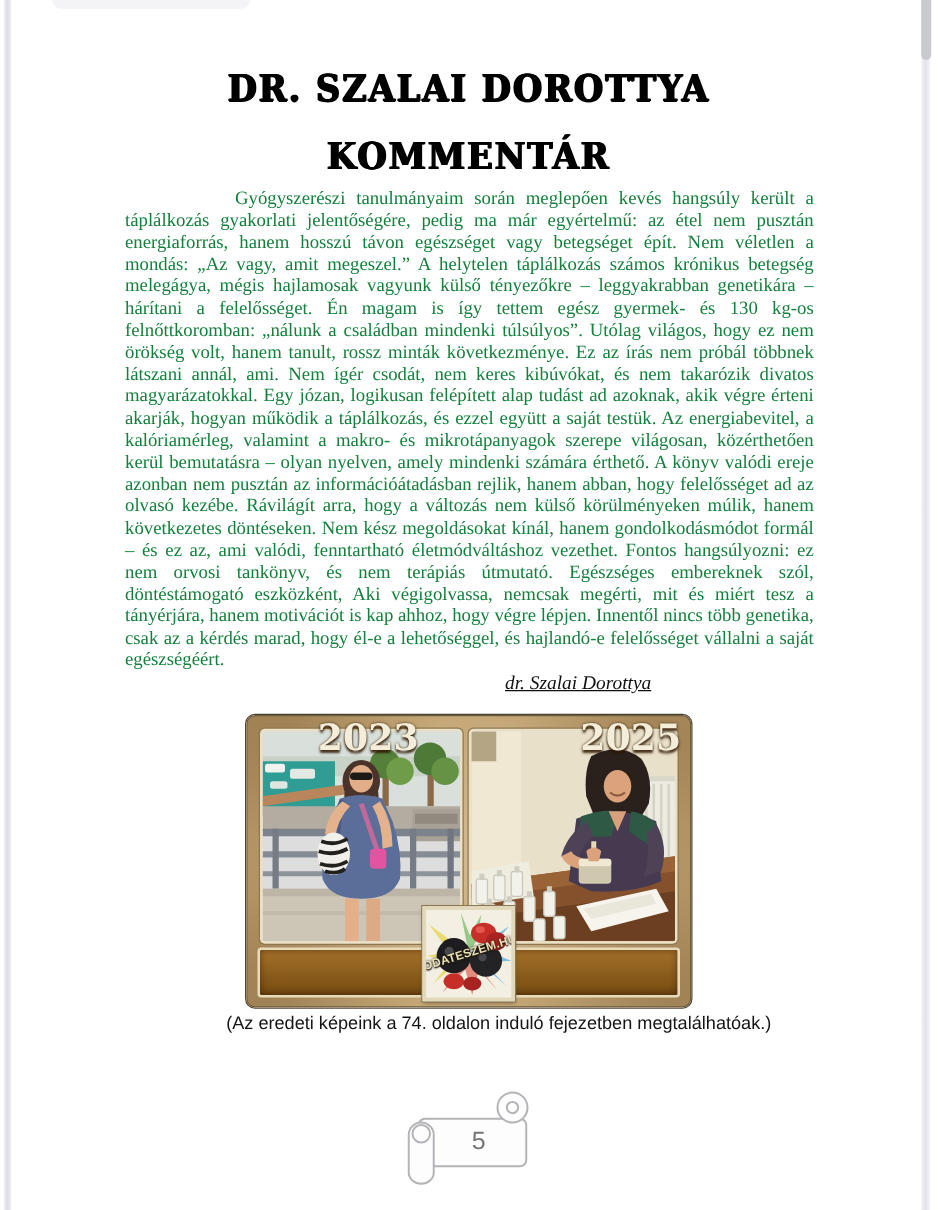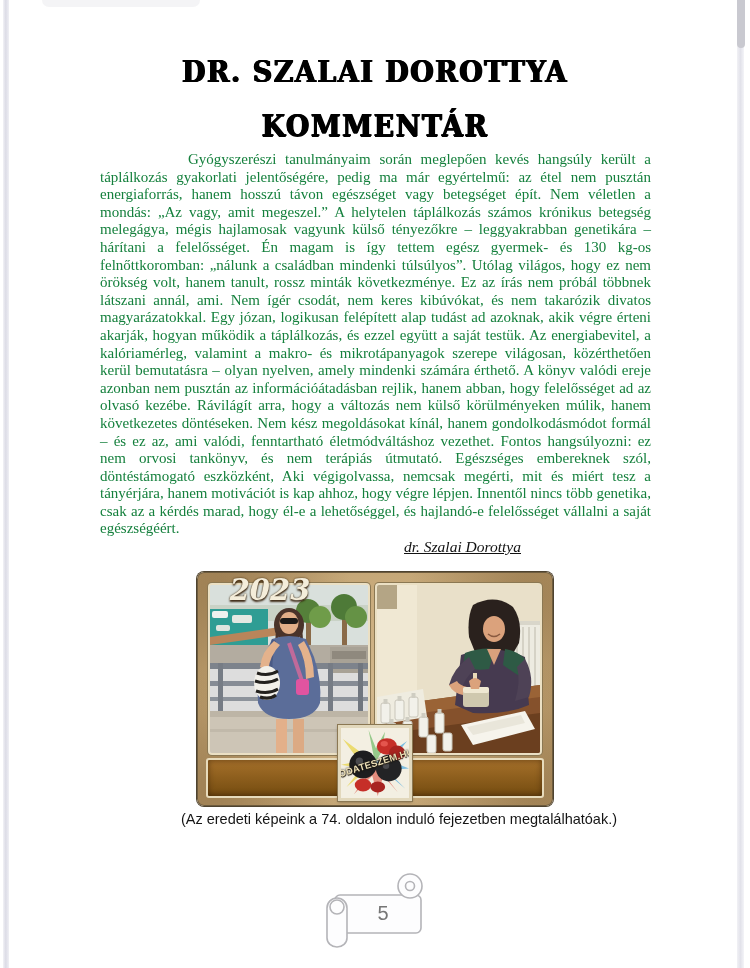--- a/index.html
+++ b/index.html
@@ -67,25 +67,24 @@
   .photo-before{left:13px;width:158px;}
   .photo-after{left:180px;width:163px;}
   .photo-slot svg{display:block;width:100%;height:100%;}
   .year-bar{
     position:absolute;left:9px;right:9px;top:186px;height:40px;
     background:linear-gradient(180deg,#a5702a,#7e5315 80%,#6d4610);
     border:2px solid #e7dbbc;border-radius:3px;box-sizing:border-box;
     box-shadow:inset 0 0 6px rgba(40,20,0,.55);
   }
   .year{
-    position:absolute;top:1px;width:130px;text-align:center;
+    position:absolute;top:1px;width:130px;text-align:right;
     font-family:"DejaVu Serif",serif;font-weight:700;font-size:29px;
     color:#f4edda;
     text-shadow:0 2px 2px rgba(45,22,0,.85),0 0 2px #3a2506;
-    font-style:italic;
   }
   .year-before{left:8px;}
   .year-after{right:8px;}
   .logo-badge{
     position:absolute;left:50%;top:153px;width:74px;height:76px;
     transform:translateX(-50%);
     background:#f3efe2;
     border:3px solid #e2d8bc;box-shadow:0 0 0 1px #8b7853,0 1px 3px rgba(0,0,0,.4);
     box-sizing:border-box;overflow:hidden;
   }
@@ -231,20 +230,21 @@
         <rect x="60.5" y="124" width="4" height="5"></rect>
       </g>
 
       <polygon points="84,140 148,126 158,144 96,160" fill="#f6f4ec"></polygon>
       <polygon points="90,142 144,130 148,138 96,150" fill="#e9e6da"></polygon>
     </svg>
   </div>
 
   <div class="year-bar"></div>
   <div class="year year-before">2023</div>
+  <div class="year year-after">2025</div>
 
   <div class="logo-badge">
     <svg viewBox="0 0 74 76">
       <rect x="0" y="0" width="74" height="76" fill="#f3efe2"></rect>
       <polygon points="37,38 2,12 20,36 0,40 22,44 6,64" fill="#e8d44a" opacity=".75"></polygon>
       <polygon points="37,38 72,14 54,36 74,44 50,46 70,66" fill="#4aa8e0" opacity=".7"></polygon>
       <polygon points="37,38 14,72 34,52 40,74 46,52 62,70" fill="#d84a3a" opacity=".6"></polygon>
       <polygon points="37,38 30,2 38,22 48,4 44,26" fill="#58b050" opacity=".6"></polygon>
       <circle cx="24" cy="40" r="15" fill="#1d1d1f"></circle>
       <circle cx="52" cy="44" r="14" fill="#232325"></circle>

